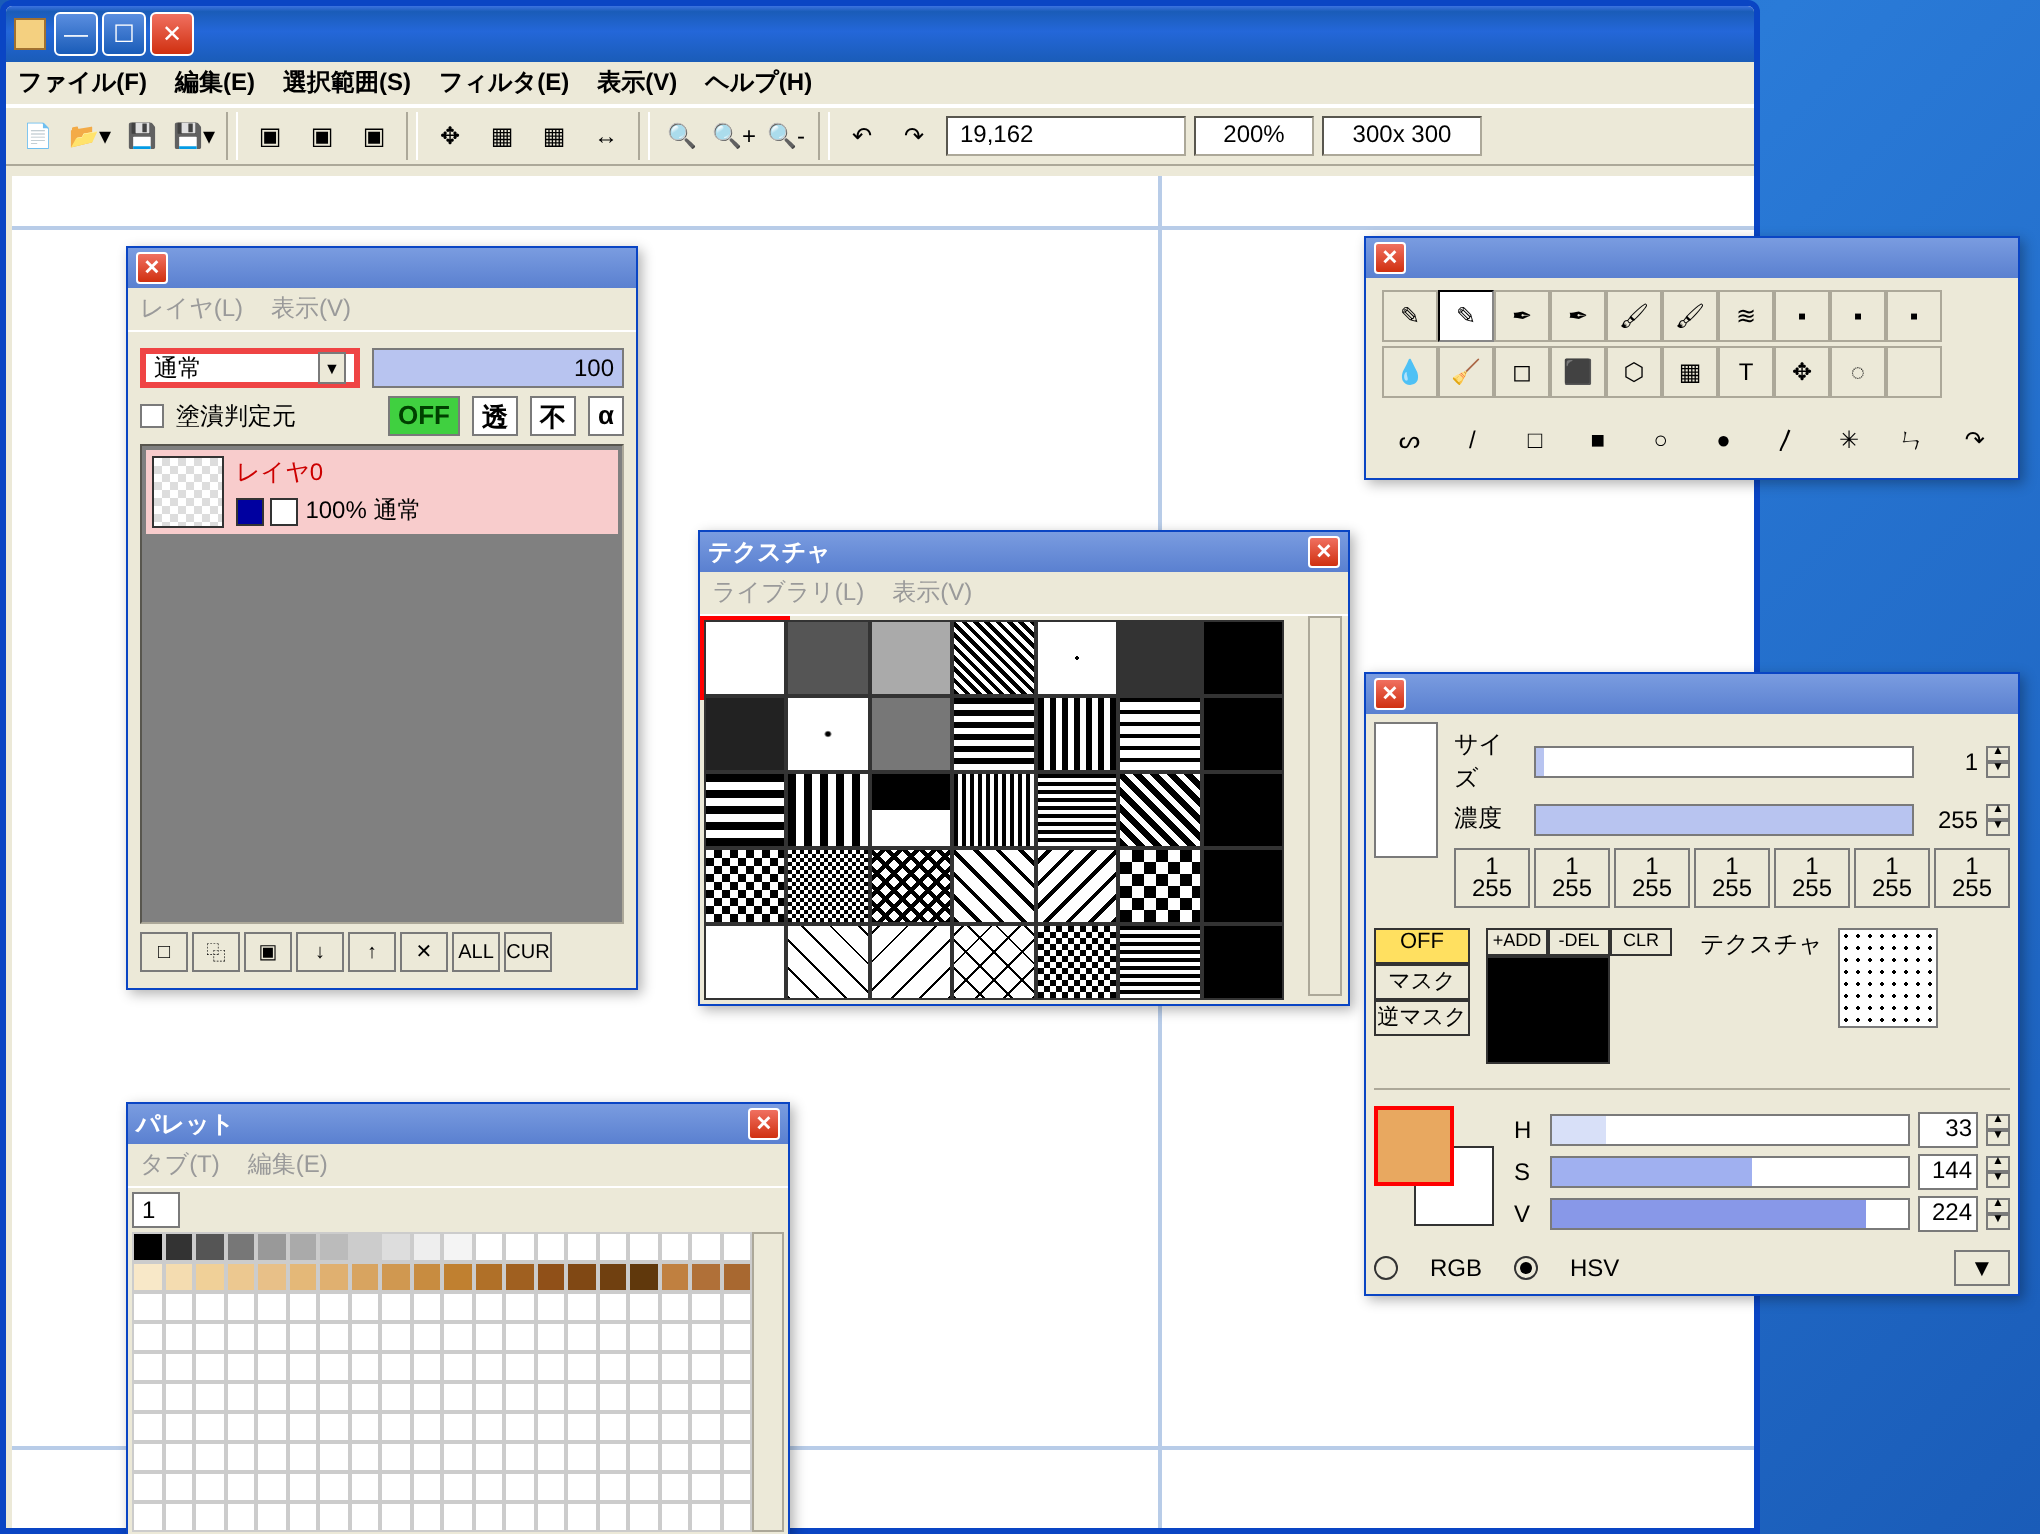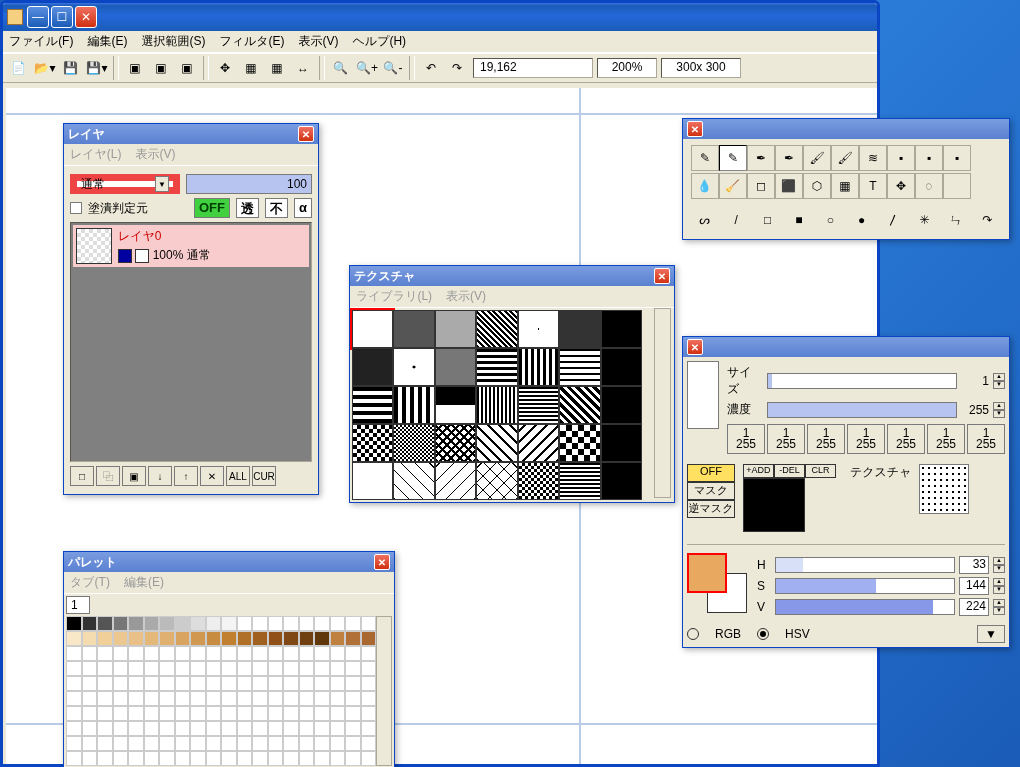--- a/index.html
+++ b/index.html
@@ -7,40 +7,40 @@
 
 
 .app-window{position:absolute;left:0;top:0;width:880px;height:767px;background:#ece9d8;border:3px solid #0a45c4;border-radius:6px 6px 0 0;}
 .titlebar{height:28px;background:linear-gradient(#3b72e0,#1a5cb8 10%,#2467d9 45%,#1a5cb8);color:#fff;display:flex;align-items:center;padding:0 4px;border-radius:3px 3px 0 0;}
 .titlebar .icon{width:16px;height:16px;background:#f4d080;border:1px solid #a07030;margin-right:4px;}
 .titlebar .title{flex:1;font-weight:bold;font-size:14px;}
 .win-btns{display:flex;gap:2px;}
 .win-btn{width:22px;height:22px;background:linear-gradient(#5a8ee0,#1a5cb8);border:1px solid #fff;border-radius:3px;color:#fff;display:flex;align-items:center;justify-content:center;}
 .win-btn.close{background:linear-gradient(#f07060,#d03010);}
 .menubar{height:22px;background:#ece9d8;display:flex;align-items:center;padding:2px 6px;gap:14px;border-bottom:1px solid #fff;}
-.menubar span{cursor:default;}
+.menubar span{cursor:default;font-weight:bold;}
 .toolbar{height:30px;background:#ece9d8;border-top:1px solid #fff;border-bottom:1px solid #aca899;display:flex;align-items:center;padding:2px 4px;gap:2px;}
 .tbtn{width:24px;height:24px;border:1px solid transparent;display:flex;align-items:center;justify-content:center;}
 .tsep{width:6px;height:24px;border-left:1px solid #aca899;border-right:1px solid #fff;margin:0 2px;}
 .status-box{height:20px;border:1px inset #aca899;background:#fff;padding:1px 6px;font-size:12px;min-width:60px;text-align:center;margin-left:2px}
 .canvas-area{position:absolute;left:3px;right:0;top:85px;bottom:0;background:#fff;}
 .canvas-area .hl{position:absolute;background:#b8cce8;}
 
 
 .panel{position:absolute;background:#ece9d8;border:1px solid #0a45c4;box-shadow:2px 2px 6px rgba(0,0,0,.3);}
 .panel-title{height:20px;background:linear-gradient(#7a9ce0,#5a80d0);color:#fff;font-weight:bold;padding:2px 4px;display:flex;align-items:center;}
 .panel-title .t{flex:1}
 .panel-title .x{width:16px;height:16px;background:linear-gradient(#f07060,#d03010);border:1px solid #fff;border-radius:2px;color:#fff;display:flex;align-items:center;justify-content:center;font-size:10px;font-weight:bold;}
 .panel-menu{height:22px;display:flex;align-items:center;gap:14px;padding:2px 6px;color:#9a9a9a;border-bottom:1px solid #fff;}
 .panel-body{padding:4px;}
 
 
 #layer-panel{left:63px;top:123px;width:256px;}
 .layer-row1{display:flex;align-items:center;gap:6px;margin:4px 2px;}
-.dropdown{height:20px;border:7px solid #ef4444;background:#fff;padding:1px 4px;display:flex;align-items:center;width:110px;}
+.dropdown{height:20px;border:3px solid #ef4444;background:#fff;padding:1px 4px;display:flex;align-items:center;width:110px;}
 .dropdown .arr{margin-left:auto;width:14px;height:16px;background:#ece9d8;border:1px solid #7a7a7a;display:flex;align-items:center;justify-content:center;font-size:8px;}
 .op-slider{flex:1;height:20px;border:1px solid #7a7a7a;background:#b8c4f0;display:flex;align-items:center;justify-content:flex-end;padding-right:4px;}
 .layer-row2{display:flex;align-items:center;gap:6px;margin:4px 2px;}
 .cb{width:12px;height:12px;border:1px solid #7a7a7a;background:#fff;}
 .tbadge{height:20px;border:1px solid #7a7a7a;padding:1px 4px;background:#fff;font-weight:bold;font-size:13px;}
 .layer-list{background:#808080;height:240px;margin:4px 2px;border:1px inset #aca899;position:relative;}
 .layer-item{background:#f8cccc;margin:2px;padding:3px;display:flex;gap:6px;}
 .layer-item .thumb{width:36px;height:36px;background:repeating-conic-gradient(#ddd 0 25%,#fff 0 50%) 0 0/8px 8px;border:1px solid #333;}
 .layer-item .info{display:flex;flex-direction:column;gap:2px;font-size:11px;}
 .layer-item .info .name{color:#c00;}
@@ -146,21 +146,20 @@
   </div>
   <div class="canvas-area">
     <div class="hl" style="left:0;top:25px;width:100%;height:2px"></div>
     <div class="hl" style="left:0;top:635px;width:100%;height:2px"></div>
     <div class="hl" style="left:573px;top:0;width:2px;height:100%"></div>
   </div>
 </div>
 
 <div class="panel" id="layer-panel">
   <div class="panel-title">
-      <span class="t">レイヤ</span>
       <span class="x">✕</span>
     </div>
   <div class="panel-menu">
     <span>レイヤ(L)</span>
     <span>表示(V)</span>
   </div>
   <div class="panel-body">
     <div class="layer-row1">
       <div class="dropdown">
           <span>通常</span>

